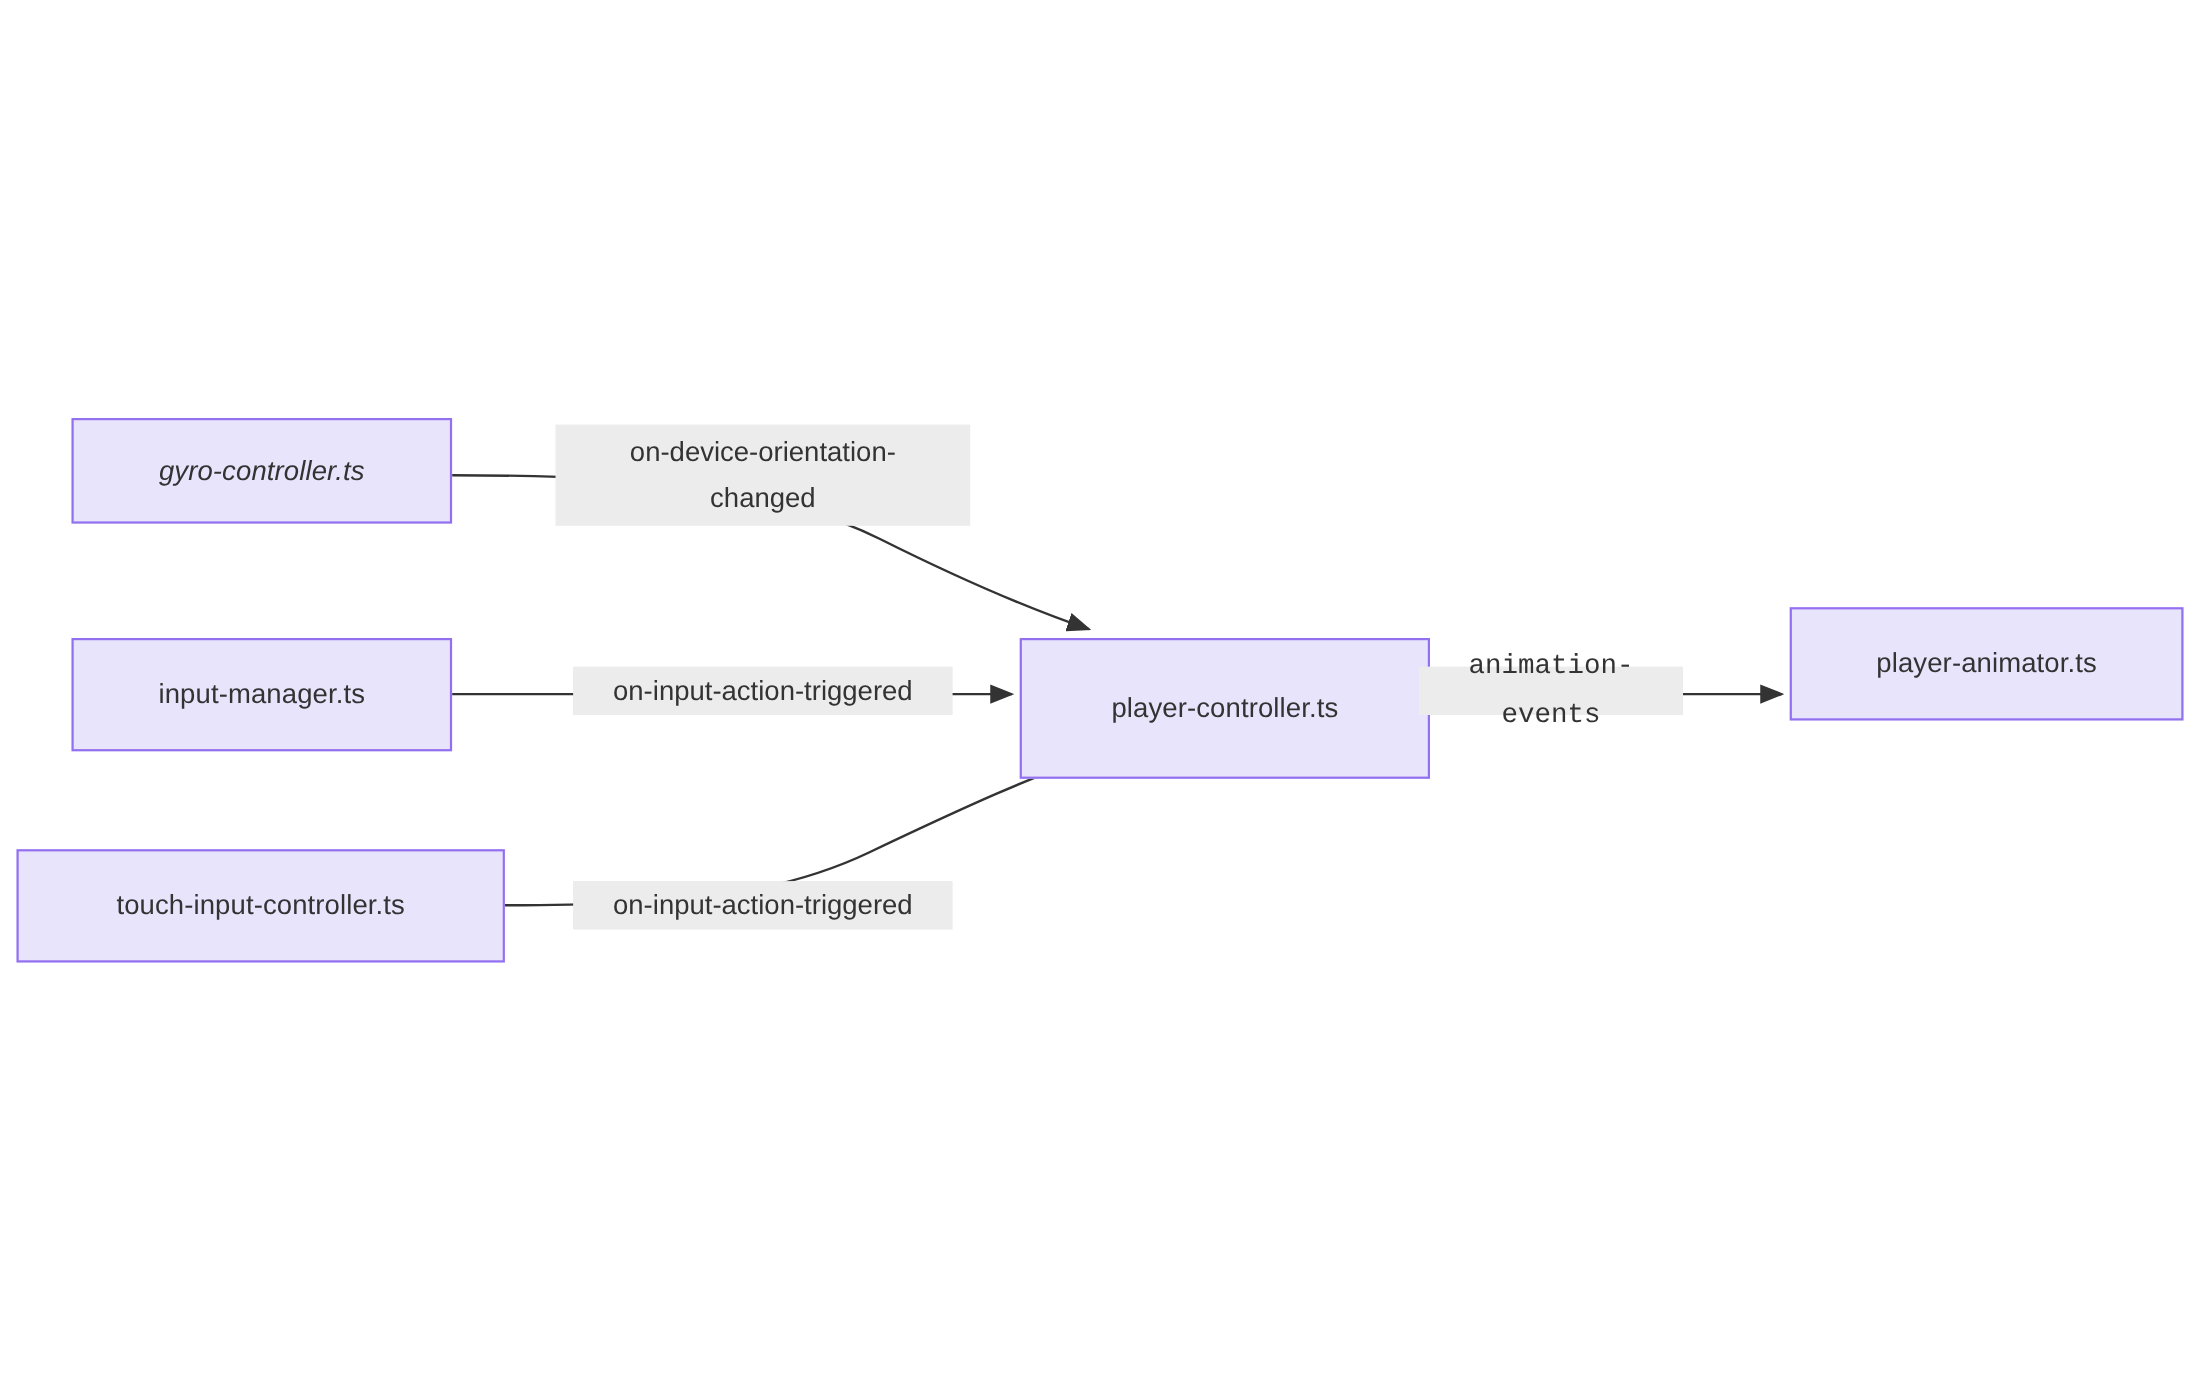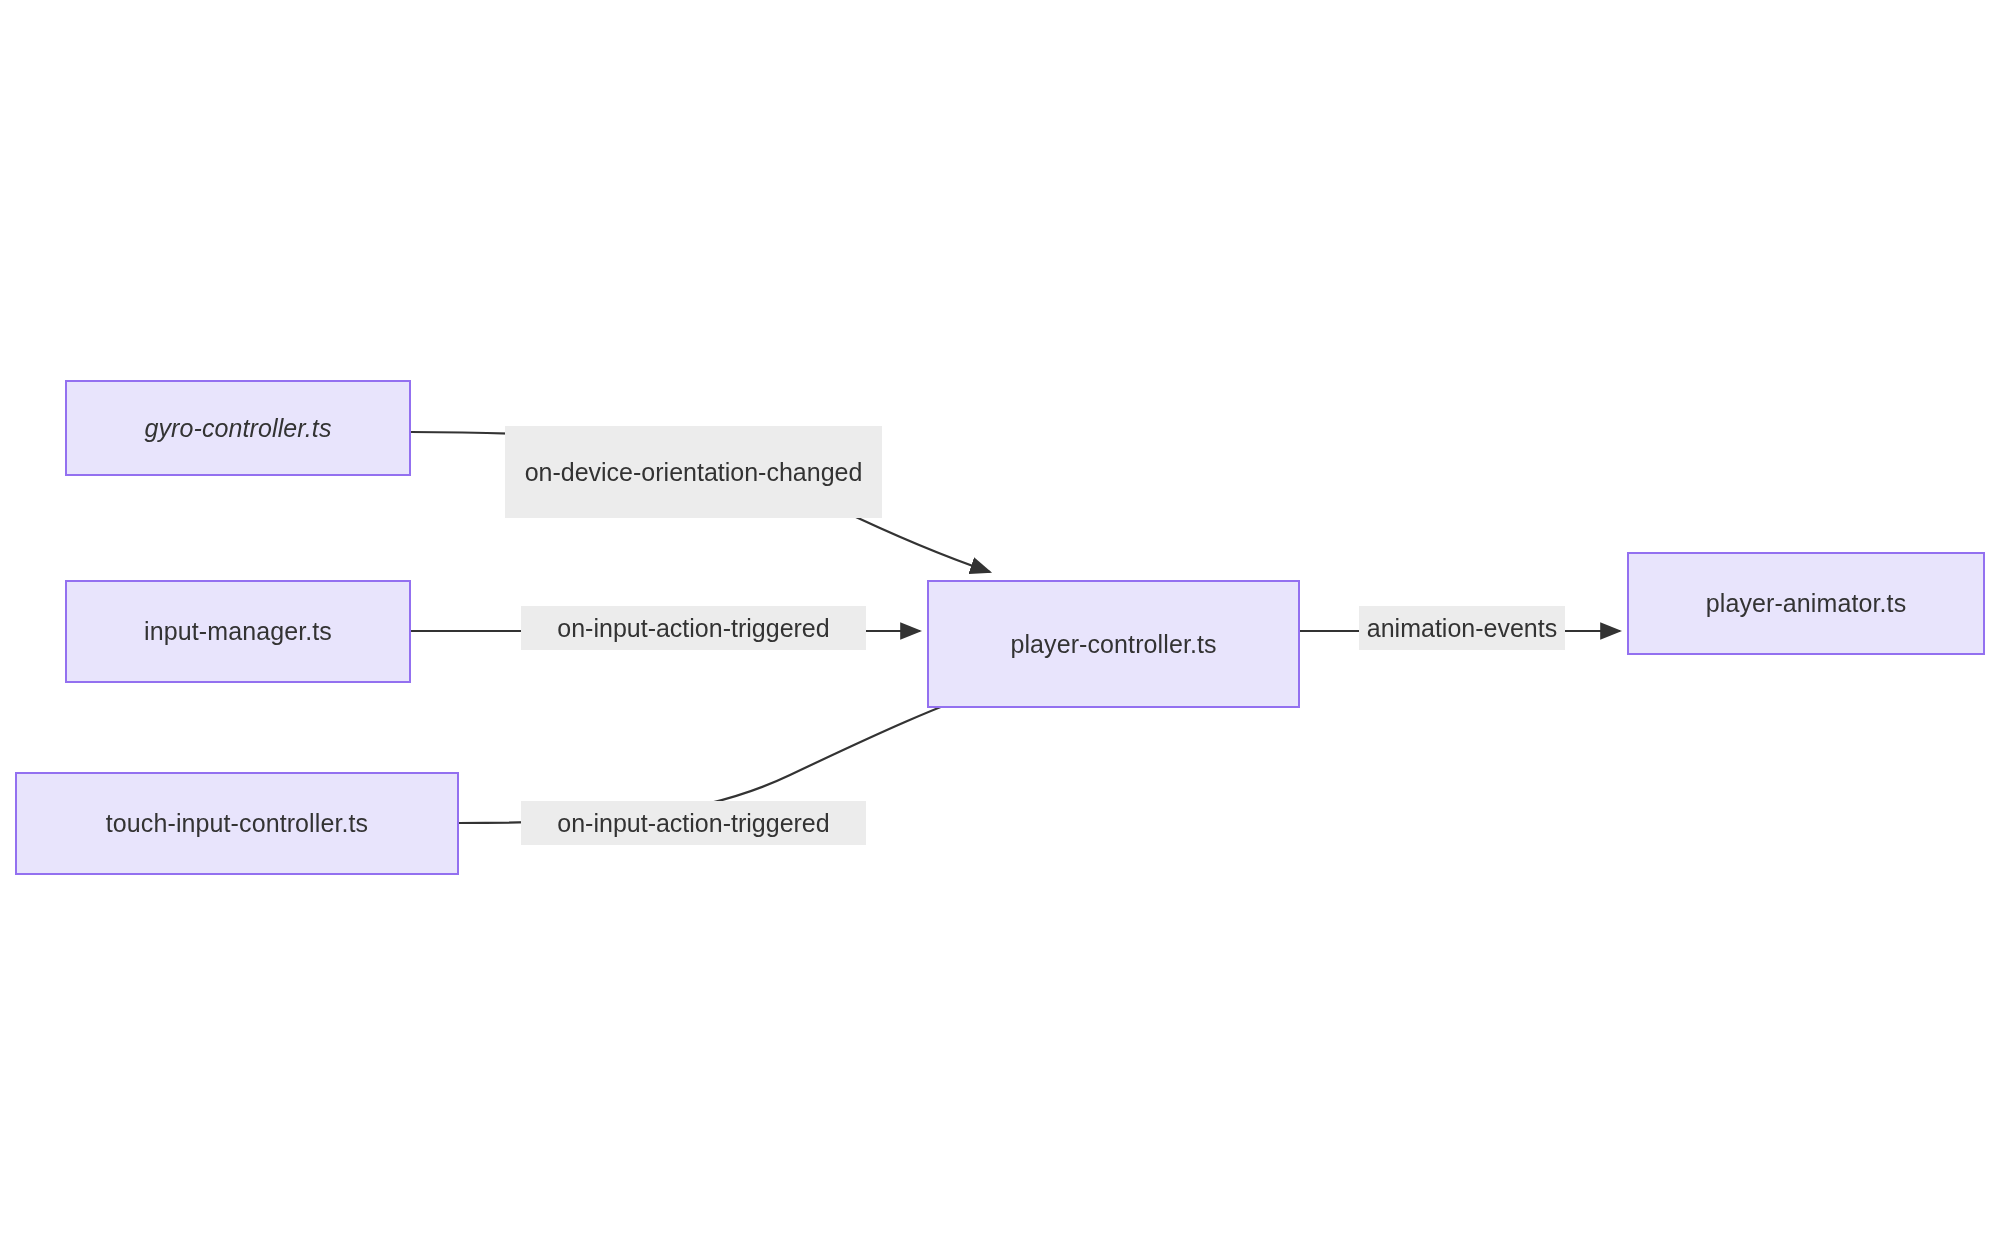--- a/index.html
+++ b/index.html
@@ -88,30 +88,30 @@
   </div>
 
   <div class="node" style="left:927px; top:580px; width:373px; height:128px;">
     <span>player-controller.ts</span>
   </div>
 
   <div class="node" style="left:1627px; top:552px; width:358px; height:103px;">
     <span>player-animator.ts</span>
   </div>
 
-  <div class="edge-label" style="left:505px; top:386px; width:377px; height:92px; flex-direction:row; line-height:42px;margin-top:40px;">
+  <div class="edge-label" style="left:505px; top:386px; width:377px; height:92px; flex-direction:column; line-height:42px;">
     <span>on-device-orientation-</span>
     <span>changed</span>
   </div>
 
   <div class="edge-label" style="left:521px; top:606px; width:345px; height:44px;">
     <span>on-input-action-triggered</span>
   </div>
 
   <div class="edge-label" style="left:521px; top:801px; width:345px; height:44px;">
     <span>on-input-action-triggered</span>
   </div>
 
-  <div class="edge-label" style="left:1359px; top:606px; width:206px; height:44px;">
+  <div class="edge-label" style="left:1290px; top:606px; width:240px; height:44px;font-family:Liberation Mono, monospace;">
     <span>animation-events</span>
   </div>
 
 </div>
 
 </body></html>

